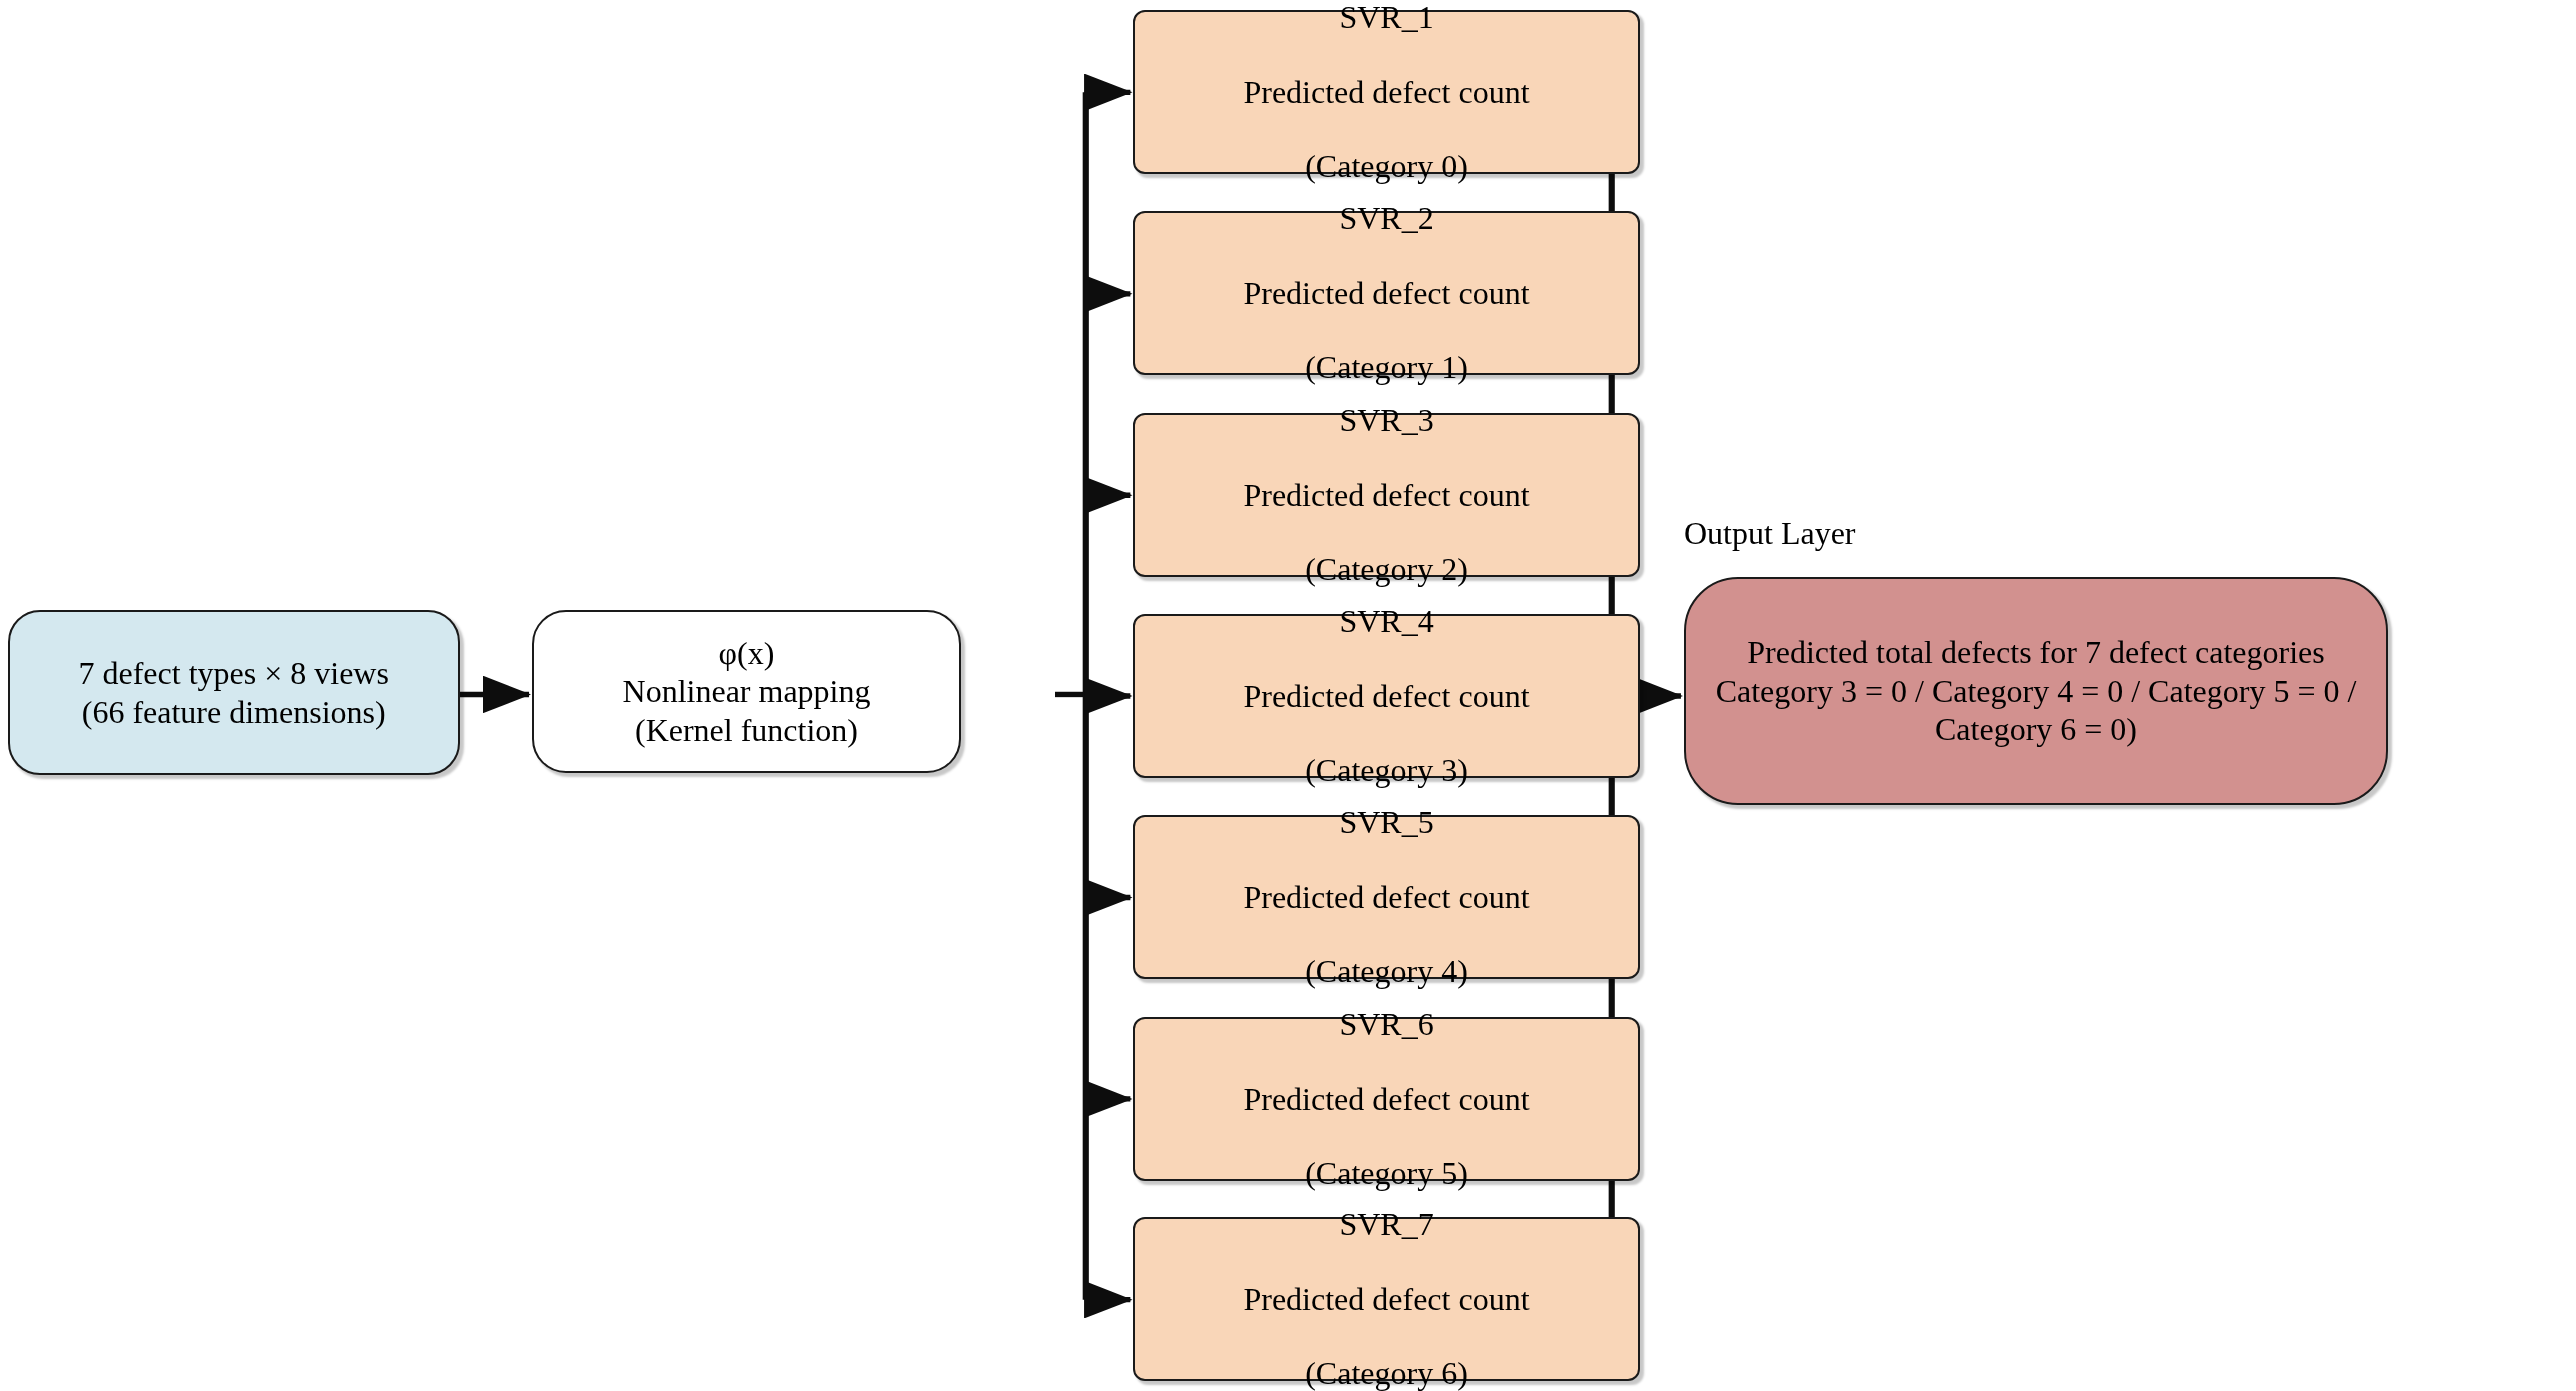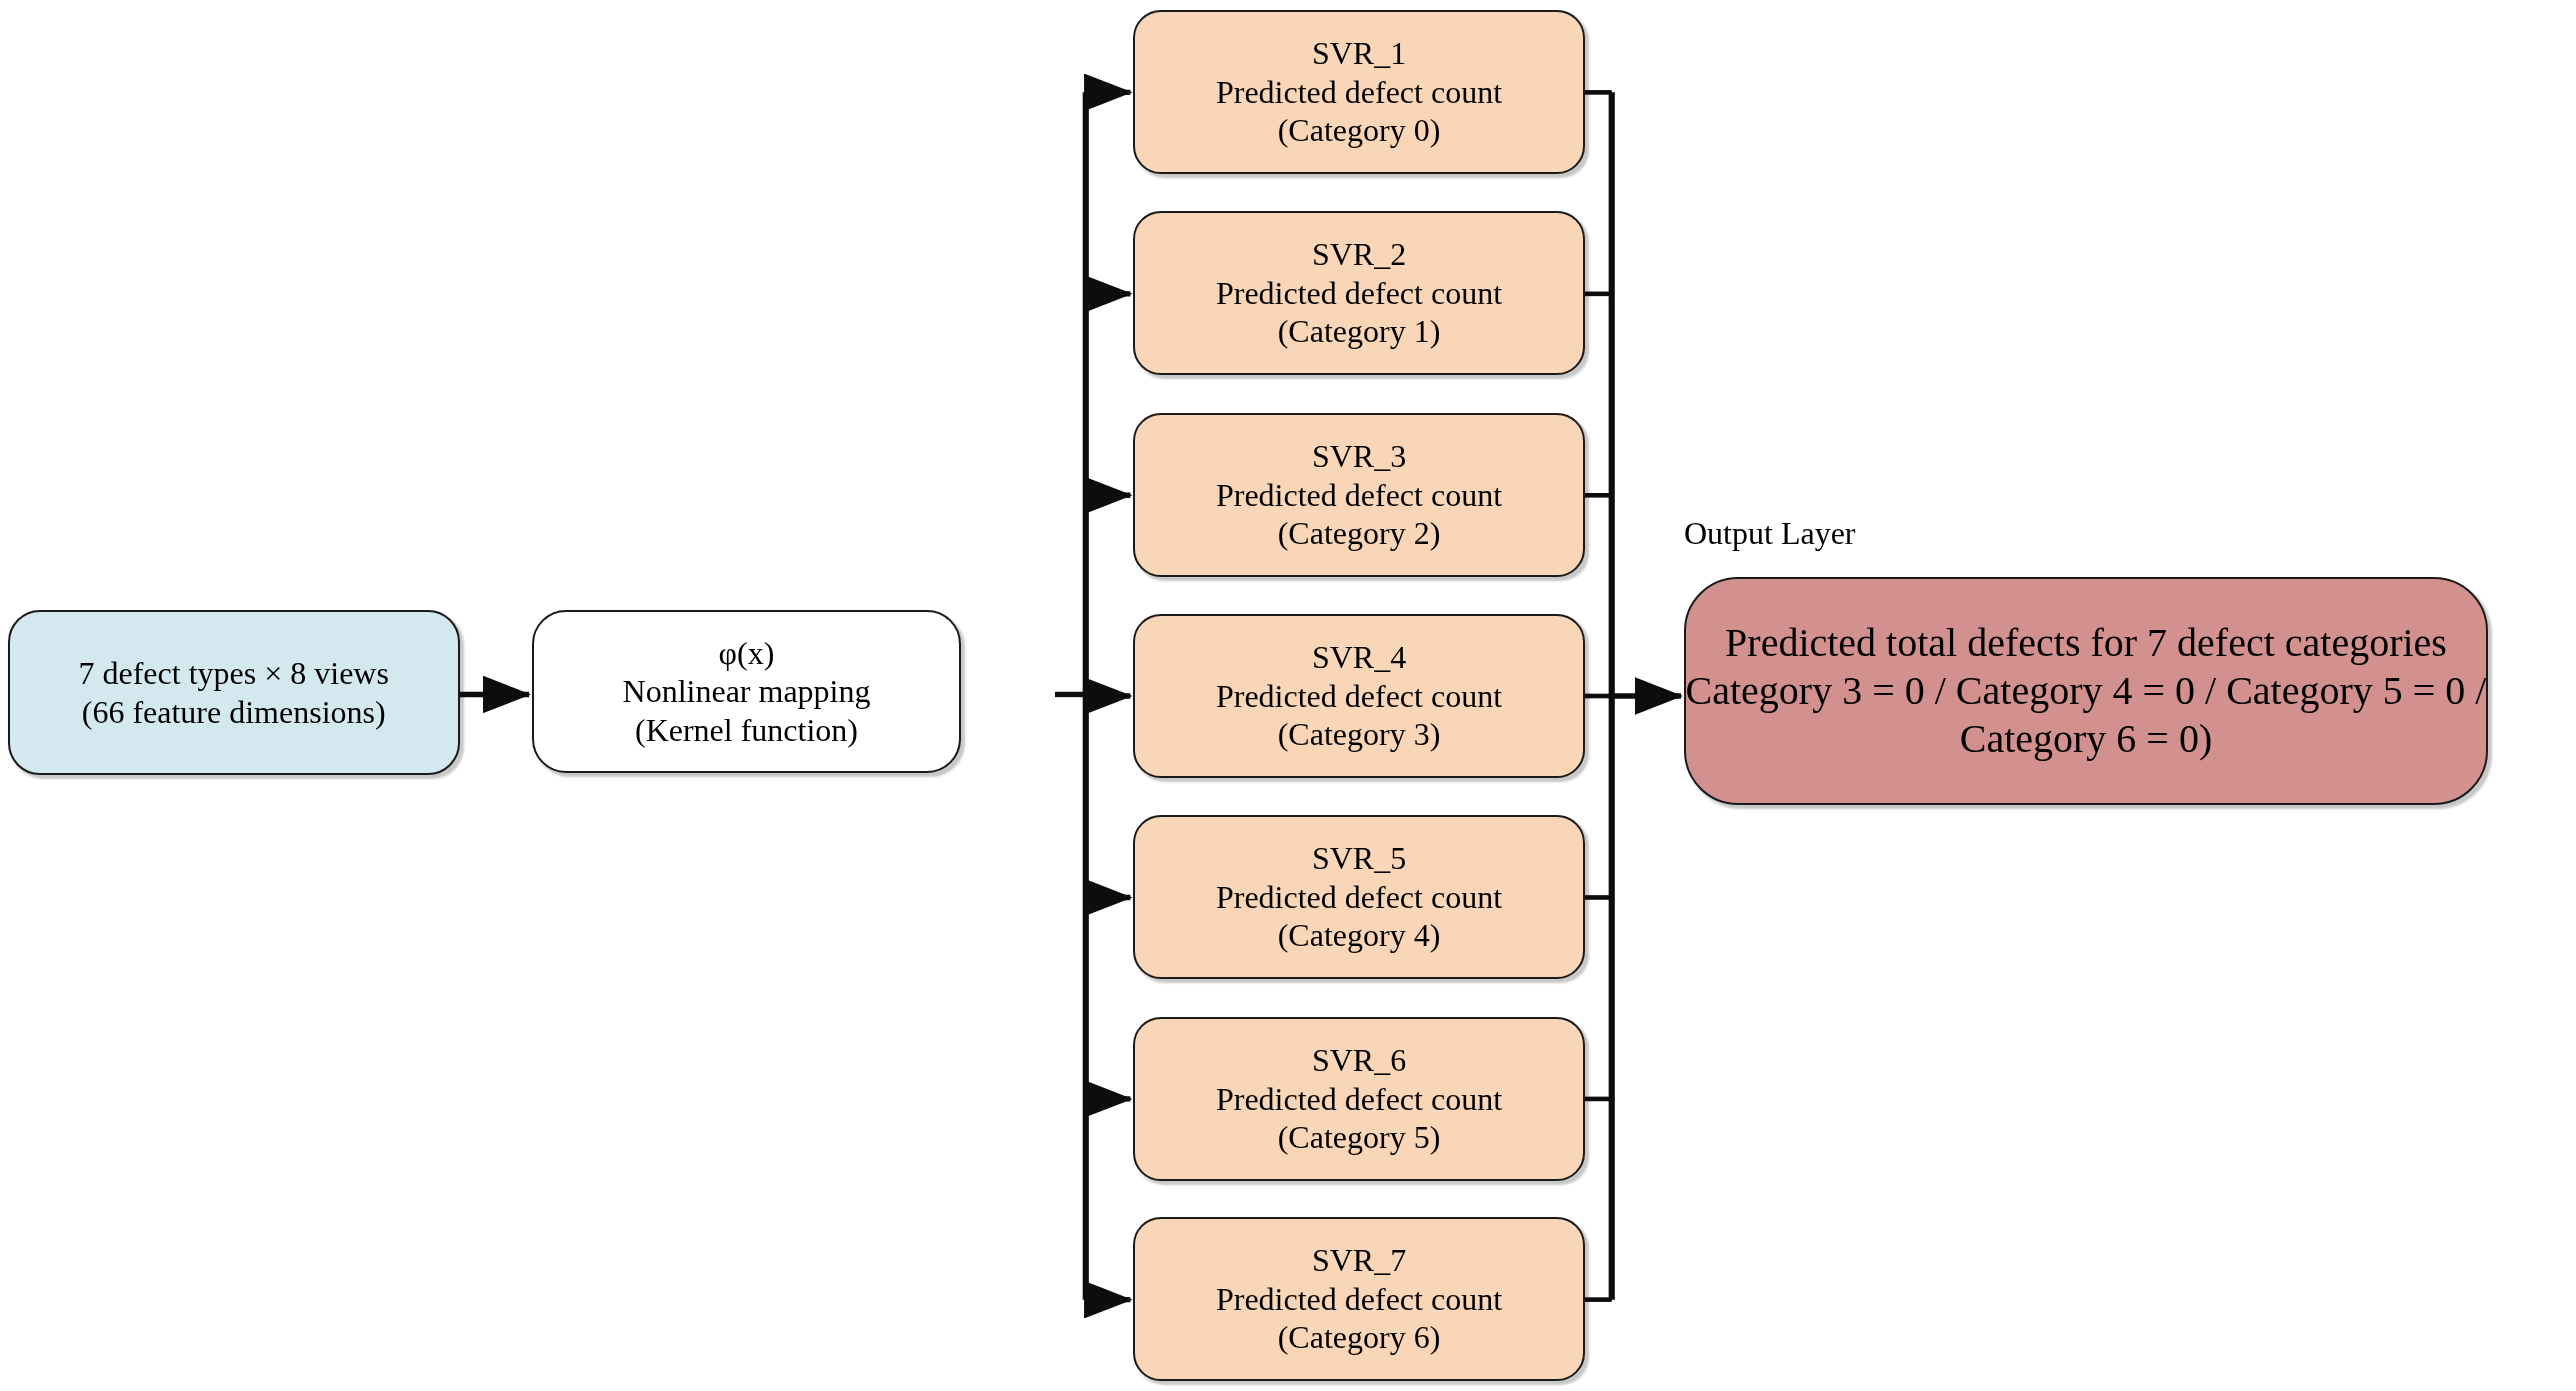--- a/index.html
+++ b/index.html
@@ -73,35 +73,36 @@
     width: 429px;
     height: 163px;
     background: #ffffff;
     font-size: 32px;
     border-radius: 34px;
   }
 
   
   .svr-node {
     left: 1133px;
-    width: 452px;
+    width: 507px;
     height: 164px;
     background: #f9d6b8;
     font-size: 32px;
-    border-radius: 28px;
+    border-radius: 12px;
+    gap: 36px;
   }
 
   
   #output-node {
     left: 1684px;
     top: 577px;
-    width: 804px;
+    width: 704px;
     height: 228px;
     background: #d2918f;
-    font-size: 40px;
+    font-size: 32px;
     border-radius: 54px;
   }
   #output-layer-label {
     left: 1684px;
     top: 517px;
     width: 888px;
     font-size: 32px;
   }
 </style>
 </head>

